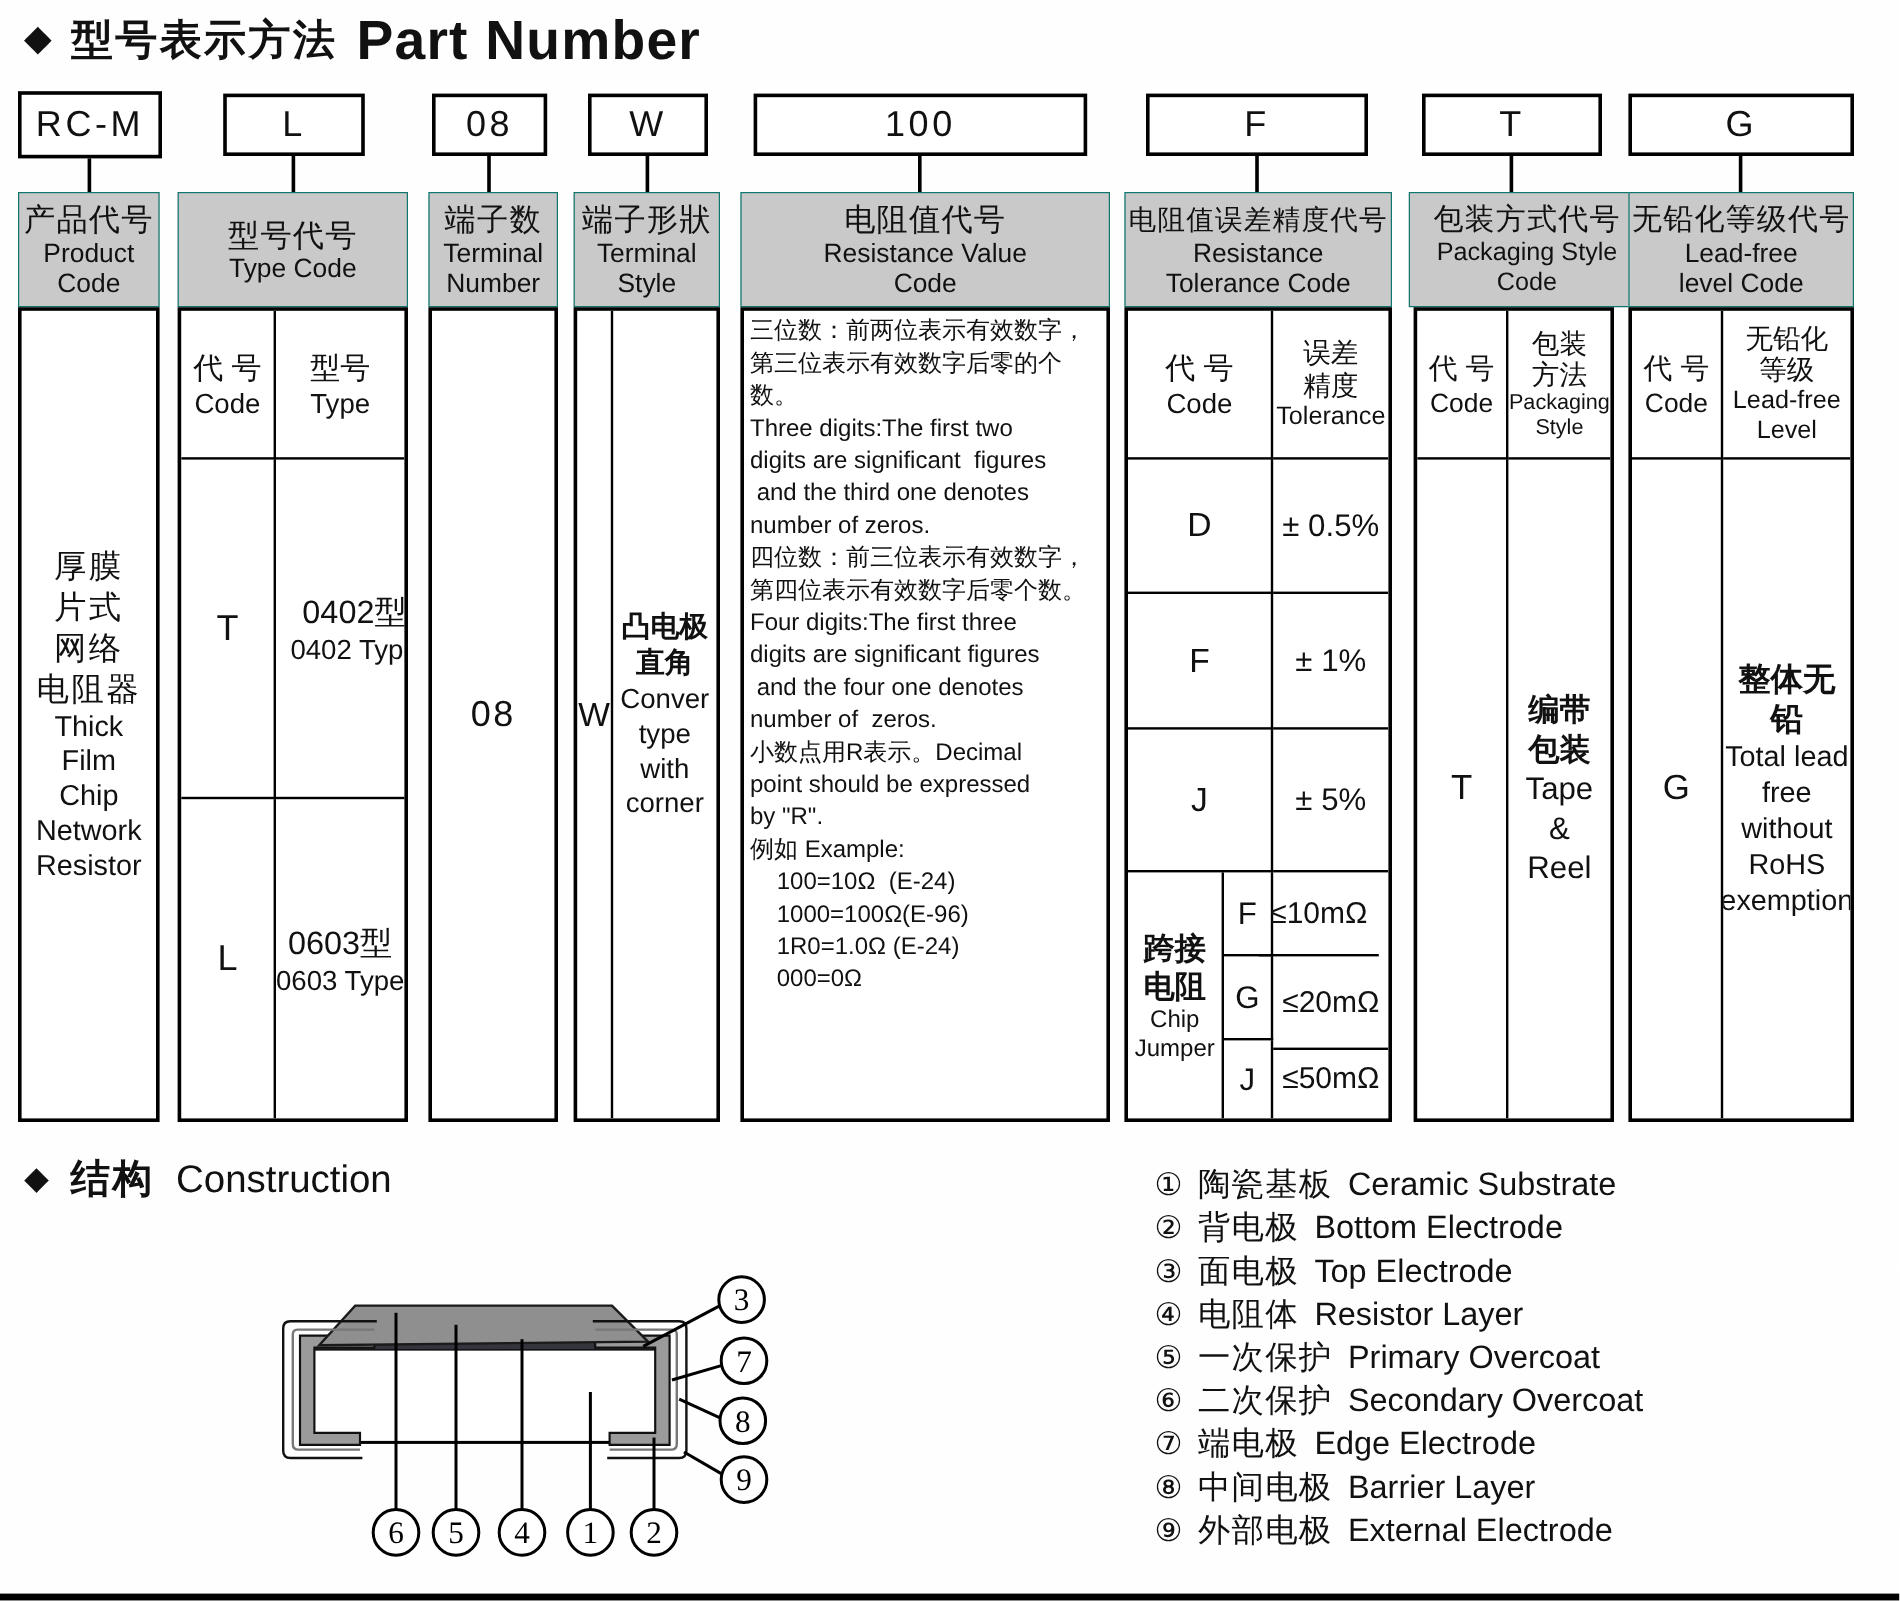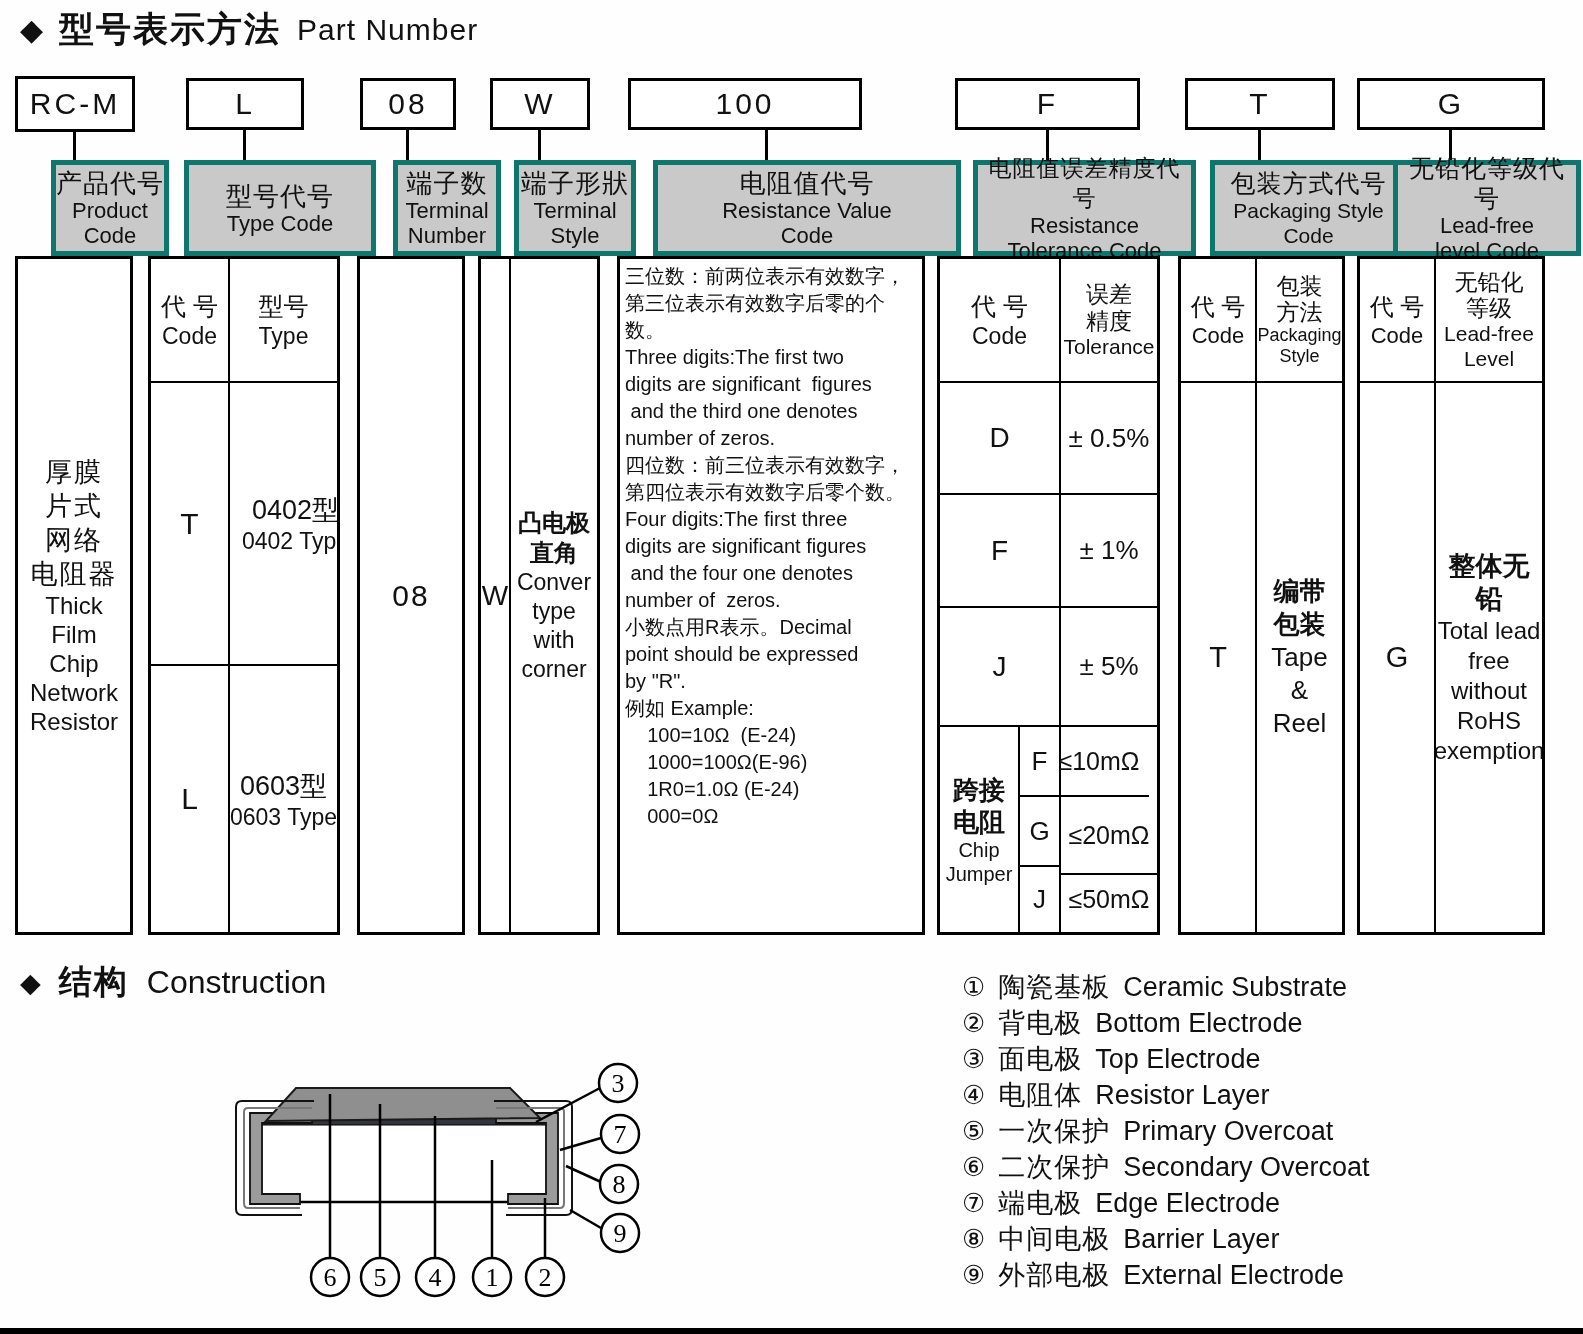--- a/index.html
+++ b/index.html
@@ -7,27 +7,27 @@
   .page{position:relative;width:1583px;height:1334px;background:#fefefe;overflow:hidden;}
   .abs{position:absolute;box-sizing:border-box;}
   .pre{white-space:pre-wrap;}
   .flexc{display:flex;align-items:center;justify-content:center;text-align:center;}
   .colflex{display:flex;flex-direction:column;align-items:center;justify-content:center;text-align:center;}
   .fill{width:100%;height:100%;}
 
   .title{left:20px;top:6px;display:flex;align-items:center;gap:16px;}
   .title .diamond{font-size:30px;line-height:30px;}
   .title .zh{font-size:35px;font-weight:bold;letter-spacing:2px;}
-  .title .en{font-size:30px;font-weight:normal;letter-spacing:1px;}
+  .title .en{font-size:46px;font-weight:bold;letter-spacing:1px;}
 
   .codebox{border:3px solid #000;background:#fff;display:flex;align-items:center;justify-content:center;
            font-size:30px;letter-spacing:3px;}
   .vline{width:3px;background:#000;}
-  .hdr{top:160px;height:96px;background:#c9c9c9;border:5px solid #0f766e;display:flex;flex-direction:column;
-       align-items:center;justify-content:center;text-align:center;margin-left:36px;}
+  .hdr{top:160px;height:96px;background:#c9c9c9;border:1px solid #0f766e;display:flex;flex-direction:column;
+       align-items:center;justify-content:center;text-align:center;}
   .hzh{font-size:26px;line-height:30px;letter-spacing:1px;}
   .hen{font-size:22px;line-height:25px;white-space:pre-wrap;}
   .bcell{top:256px;height:679px;border:3px solid #000;background:#fff;overflow:hidden;}
   .sub{position:absolute;box-sizing:border-box;display:flex;flex-direction:column;align-items:center;
        justify-content:center;text-align:center;overflow:hidden;}
   .bR{border-right:2px solid #000;}
   .bB{border-bottom:2px solid #000;}
 
   .secTitle{left:20px;top:960px;display:flex;align-items:center;gap:18px;}
   .secTitle .diamond{font-size:27px;}
@@ -57,21 +57,21 @@
     </div>
   <div class="abs codebox" style="left:186px;top:78px;width:118px;height:52px">
       <span>L</span>
     </div>
   <div class="abs codebox" style="left:360px;top:78px;width:96px;height:52px">
       <span>08</span>
     </div>
   <div class="abs codebox" style="left:490px;top:78px;width:100px;height:52px">
       <span>W</span>
     </div>
-  <div class="abs codebox" style="left:628px;top:78px;width:234px;height:52px">
+  <div class="abs codebox" style="left:628px;top:78px;width:278px;height:52px">
       <span>100</span>
     </div>
   <div class="abs codebox" style="left:955px;top:78px;width:185px;height:52px">
       <span>F</span>
     </div>
   <div class="abs codebox" style="left:1185px;top:78px;width:150px;height:52px">
       <span>T</span>
     </div>
   <div class="abs codebox" style="left:1357px;top:78px;width:188px;height:52px">
       <span>G</span>

